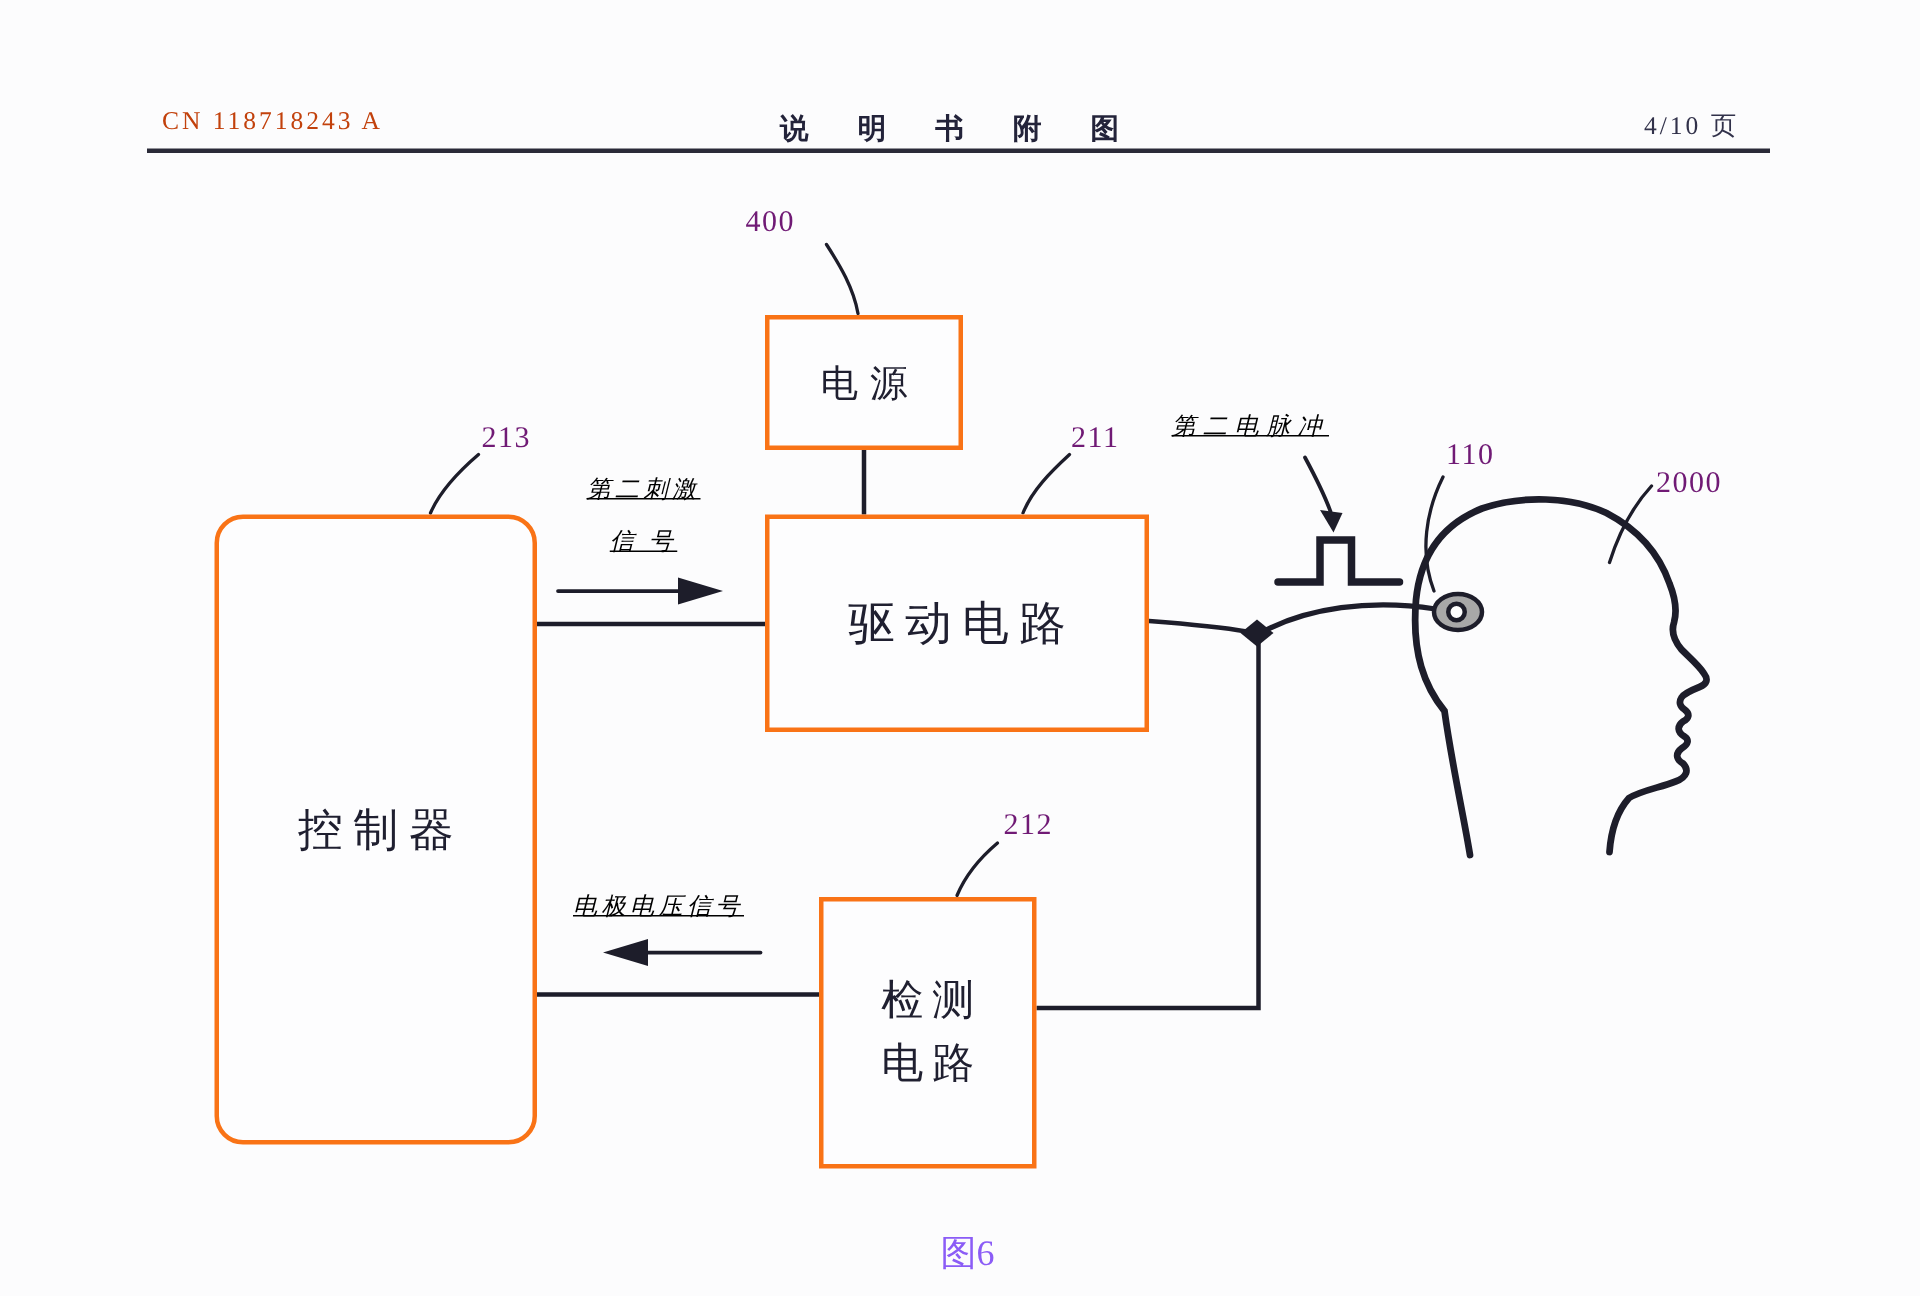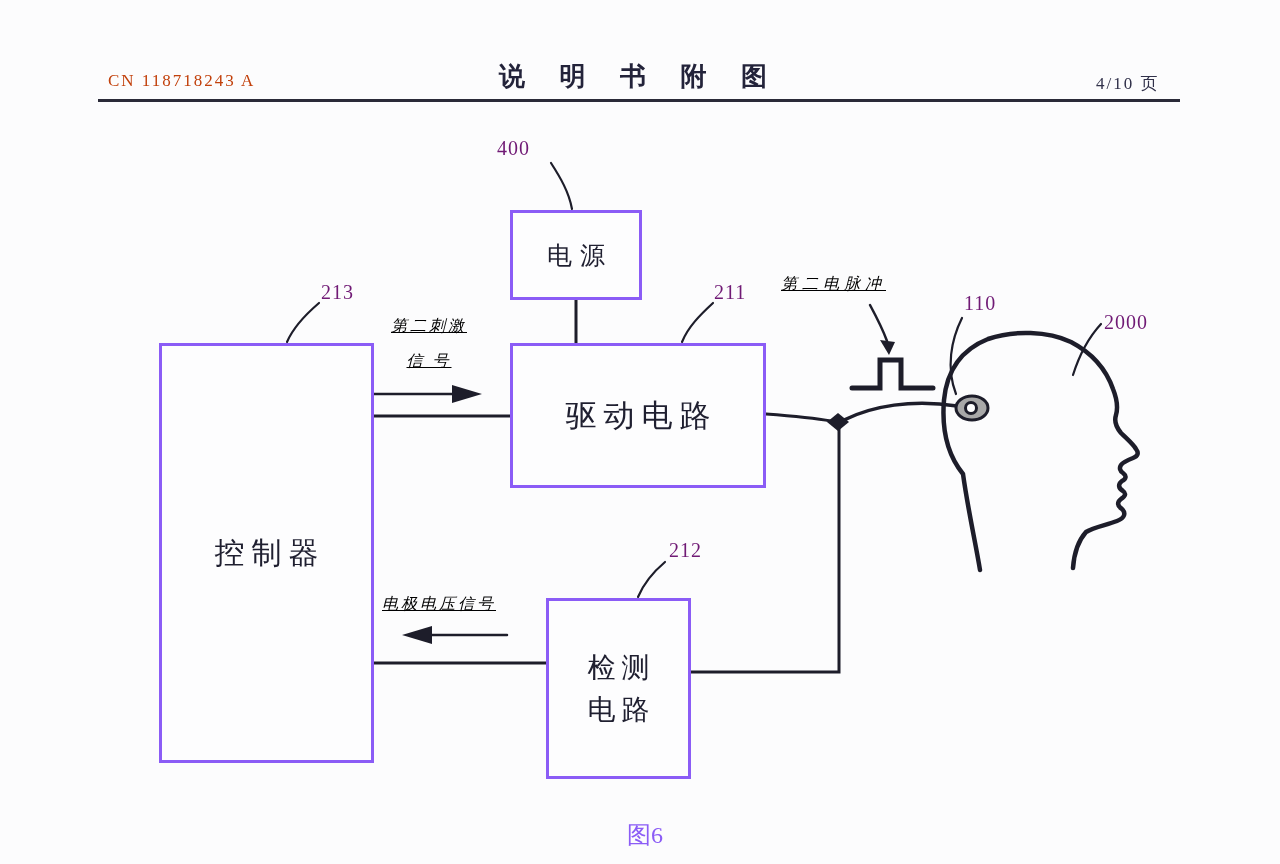--- a/index.html
+++ b/index.html
@@ -7,29 +7,29 @@
     width:1280px;height:864px;
     background:#fafafb;
     font-family:"Liberation Sans",sans-serif;
     color:#262638;
     overflow:hidden;
   }
   .page{position:relative;width:1280px;height:864px;background:#fcfcfd;}
   .abs{position:absolute;}
   
   .doc-number{left:108px;top:71px;font-family:"Liberation Serif",serif;font-size:17px;letter-spacing:2px;color:#c2410c;}
-  .page-title{left:0;top:59px;width:1280px;text-align:center;font-family:"Liberation Serif",serif;
-              font-size:26px;font-weight:bold;letter-spacing:14px;color:#23233a;}
+  .page-title{left:0;top:73px;width:1280px;text-align:center;font-family:"Liberation Serif",serif;
+              font-size:19px;font-weight:bold;letter-spacing:14px;color:#23233a;}
   .page-indicator{left:1096px;top:72px;font-family:"Liberation Serif",serif;font-size:17px;letter-spacing:2px;color:#31314a;}
   .header-rule{left:98px;top:99px;width:1082px;height:3px;background:#2a2a38;}
   
-  .block{border:3px solid #8b5cf6;background:#fdfdfe;display:flex;align-items:center;justify-content:center;box-sizing:border-box;}
+  .block{border:3px solid #f97316;background:#fdfdfe;display:flex;align-items:center;justify-content:center;box-sizing:border-box;}
   .block-power{left:510px;top:210px;width:132px;height:90px;}
   .block-drive{left:510px;top:343px;width:256px;height:145px;text-align:center;}
-  .block-controller{left:159px;top:343px;width:215px;height:420px;}
+  .block-controller{left:143px;top:343px;width:215px;height:420px;border-radius:19px;}
   .block-detection{left:546px;top:598px;width:145px;height:181px;flex-direction:column;line-height:1.5;}
   .cjk{font-family:"Liberation Serif",serif;color:#1f1f30;}
   .block-power .cjk{font-size:25px;letter-spacing:8px;text-indent:8px;}
   .block-drive .cjk{font-size:31px;letter-spacing:7px;text-indent:7px;}
   .block-controller .cjk{font-size:30px;letter-spacing:7px;text-indent:7px;}
   .block-detection .cjk{font-size:28px;letter-spacing:6px;text-indent:6px;}
   
   .ref{font-family:"Liberation Serif",serif;font-size:20px;color:#701a75;letter-spacing:1px;}
   .ref-400{left:497px;top:137px;}
   .ref-211{left:714px;top:281px;}

